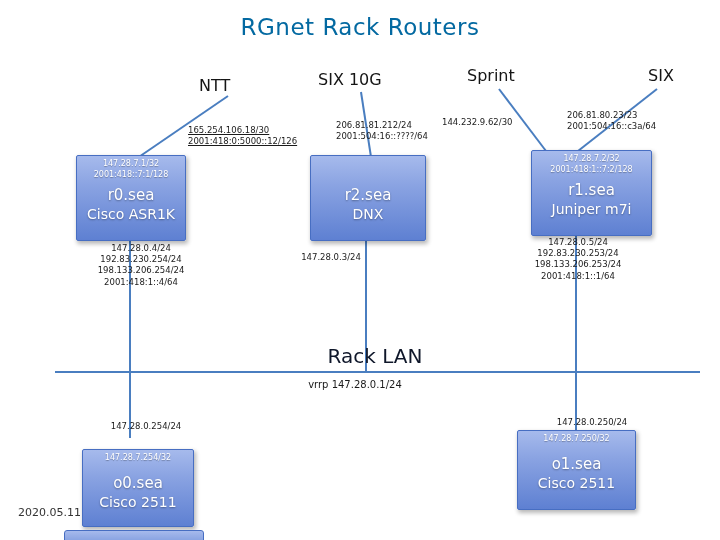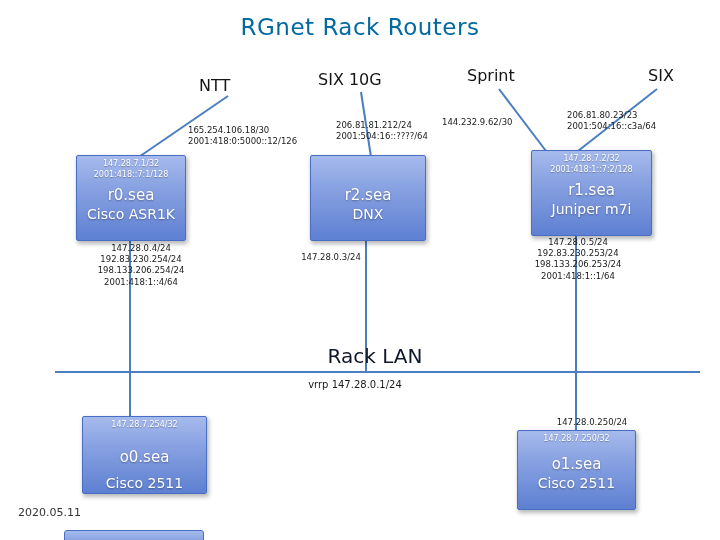--- a/index.html
+++ b/index.html
@@ -45,21 +45,21 @@
     <line x1="55" y1="372" x2="700" y2="372"></line>
   </svg>
 
   <div class="abs title">RGnet Rack Routers</div>
 
   <div class="abs uplink-label" style="left:199px;top:76px;">NTT</div>
   <div class="abs uplink-label" style="left:318px;top:70px;text-align:center;">SIX 10G</div>
   <div class="abs uplink-label" style="left:467px;top:66px;">Sprint</div>
   <div class="abs uplink-label" style="left:648px;top:66px;">SIX</div>
 
-  <div class="abs small-addrs" style="left:188px;top:125px;">165.254.106.18/30
+  <div class="abs small-addrs" style="left:188px;top:125px;text-decoration:underline;">165.254.106.18/30
 2001:418:0:5000::12/126</div>
   <div class="abs small-addrs" style="left:336px;top:120px;">206.81.81.212/24
 2001:504:16::????/64</div>
   <div class="abs small-addrs" style="left:442px;top:117px;">144.232.9.62/30</div>
   <div class="abs small-addrs" style="left:567px;top:110px;">206.81.80.23/23
 2001:504:16::c3a/64</div>
 
   <div class="node" style="left:76px;top:155px;width:110px;height:86px;">
     <div class="loop">147.28.7.1/32
 2001:418::7:1/128</div>
@@ -89,21 +89,21 @@
 192.83.230.253/24
 198.133.206.253/24
 2001:418:1::1/64</div>
 
   <div class="abs lan-label center" style="left:320px;top:344px;width:110px;">Rack LAN</div>
   <div class="abs vrrp center" style="left:300px;top:379px;width:110px;">vrrp 147.28.0.1/24</div>
 
   <div class="abs small-addrs center" style="left:96px;top:421px;width:100px;">147.28.0.254/24</div>
   <div class="abs small-addrs center" style="left:542px;top:417px;width:100px;">147.28.0.250/24</div>
 
-  <div class="node" style="left:82px;top:416px;width:125px;height:78px;justify-content:space-between;">
+  <div class="node" style="left:82px;top:449px;width:112px;height:78px;">
     <div class="loop single">147.28.7.254/32</div>
     <div class="nname">o0.sea</div>
     <div class="nmodel">Cisco 2511</div>
   </div>
 
   <div class="node" style="left:517px;top:430px;width:119px;height:80px;">
     <div class="loop single">147.28.7.250/32</div>
     <div class="nname">o1.sea</div>
     <div class="nmodel">Cisco 2511</div>
   </div>

